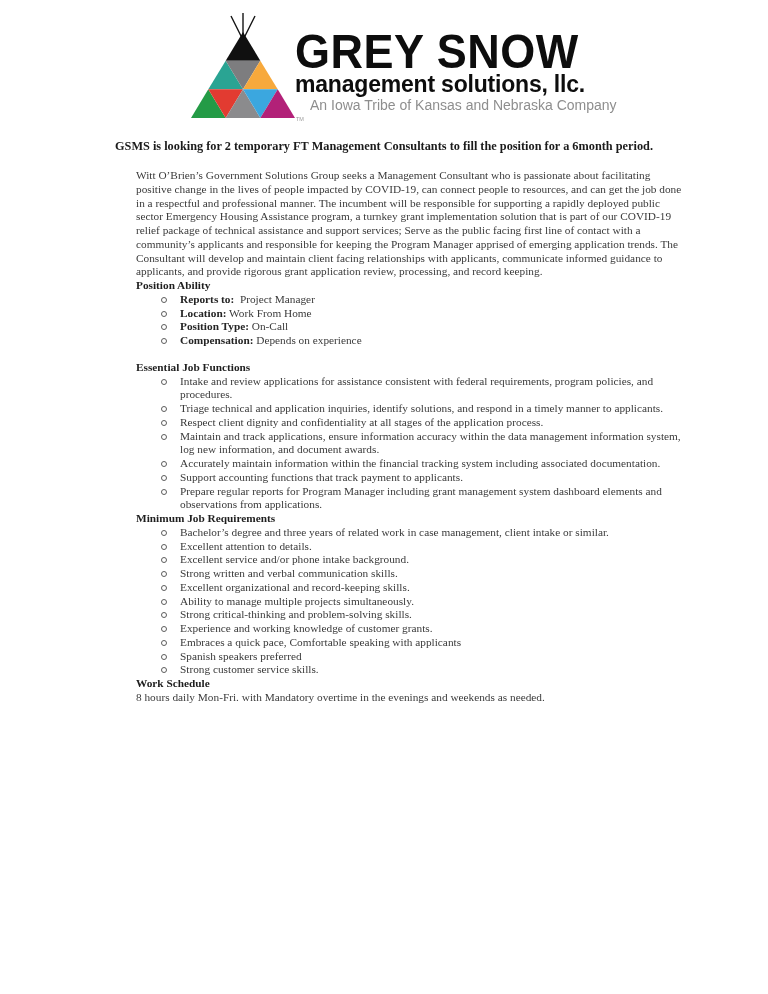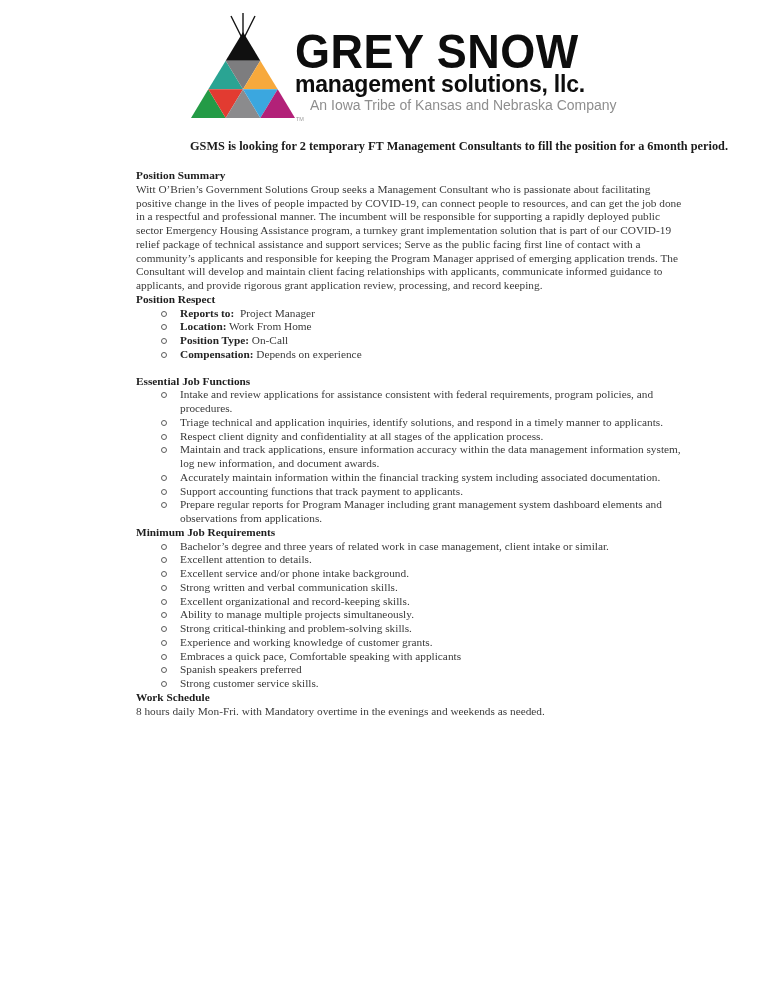--- a/index.html
+++ b/index.html
@@ -21,21 +21,21 @@
   .brand2 {
     font-weight:bold; font-size:23px; line-height:25px; color:#0d0d0d;
     letter-spacing:-0.2px; white-space:nowrap;
   }
   .tagline {
     font-size:14px; line-height:14px; color:#8e8e8e;
     padding-left:15px; margin-top:1px; white-space:nowrap;
   }
   
   .headline {
-    margin:17px 40px 0; text-align:right;
+    margin:17px 40px 0; text-align:center;
     font-weight:bold; font-size:12.3px; line-height:14px; color:#1b1b1b;
   }
   
   .content {
     margin:16px 86px 0 136px;
     color:#3a3a3a; font-size:11.3px; line-height:13.75px;
   }
   .sec-head { font-weight:bold; color:#1e1e1e; }
   .content p { margin:0; }
   ul.bullets { list-style:none; margin:0; padding:0 0 0 24px; }
@@ -81,26 +81,25 @@
       <div class="brand2">management solutions, llc.</div>
       <div class="tagline">An Iowa Tribe of Kansas and Nebraska Company</div>
     </div>
   </header>
 
   <p class="headline">GSMS is looking for 2 temporary FT Management Consultants to fill the position for a 6month period.</p>
 
   <main class="content">
 
     <section>
-      <div class="sec-head">Position Summary</div>
       <p>Witt O’Brien’s Government Solutions Group seeks a Management Consultant who is passionate about facilitating positive change in the lives of people impacted by COVID-19, can connect people to resources, and can get the job done in a respectful and professional manner. The incumbent will be responsible for supporting a rapidly deployed public sector Emergency Housing Assistance program, a turnkey grant implementation solution that is part of our COVID-19 relief package of technical assistance and support services; Serve as the public facing first line of contact with a community’s applicants and responsible for keeping the Program Manager apprised of emerging application trends. The Consultant will develop and maintain client facing relationships with applicants, communicate informed guidance to applicants, and provide rigorous grant application review, processing, and record keeping.</p>
     </section>
 
     <section>
-      <div class="sec-head">Position Respect</div>
+      <div class="sec-head">Position Ability</div>
       <ul class="bullets">
 
           <li><span class="label">Reports to:</span><span class="value">  Project Manager</span></li>
 
           <li><span class="label">Location:</span><span class="value"> Work From Home</span></li>
 
           <li><span class="label">Position Type:</span><span class="value"> On-Call</span></li>
 
 
           <li><span class="label">Compensation:</span><span class="value"> Depends on experience</span></li>

